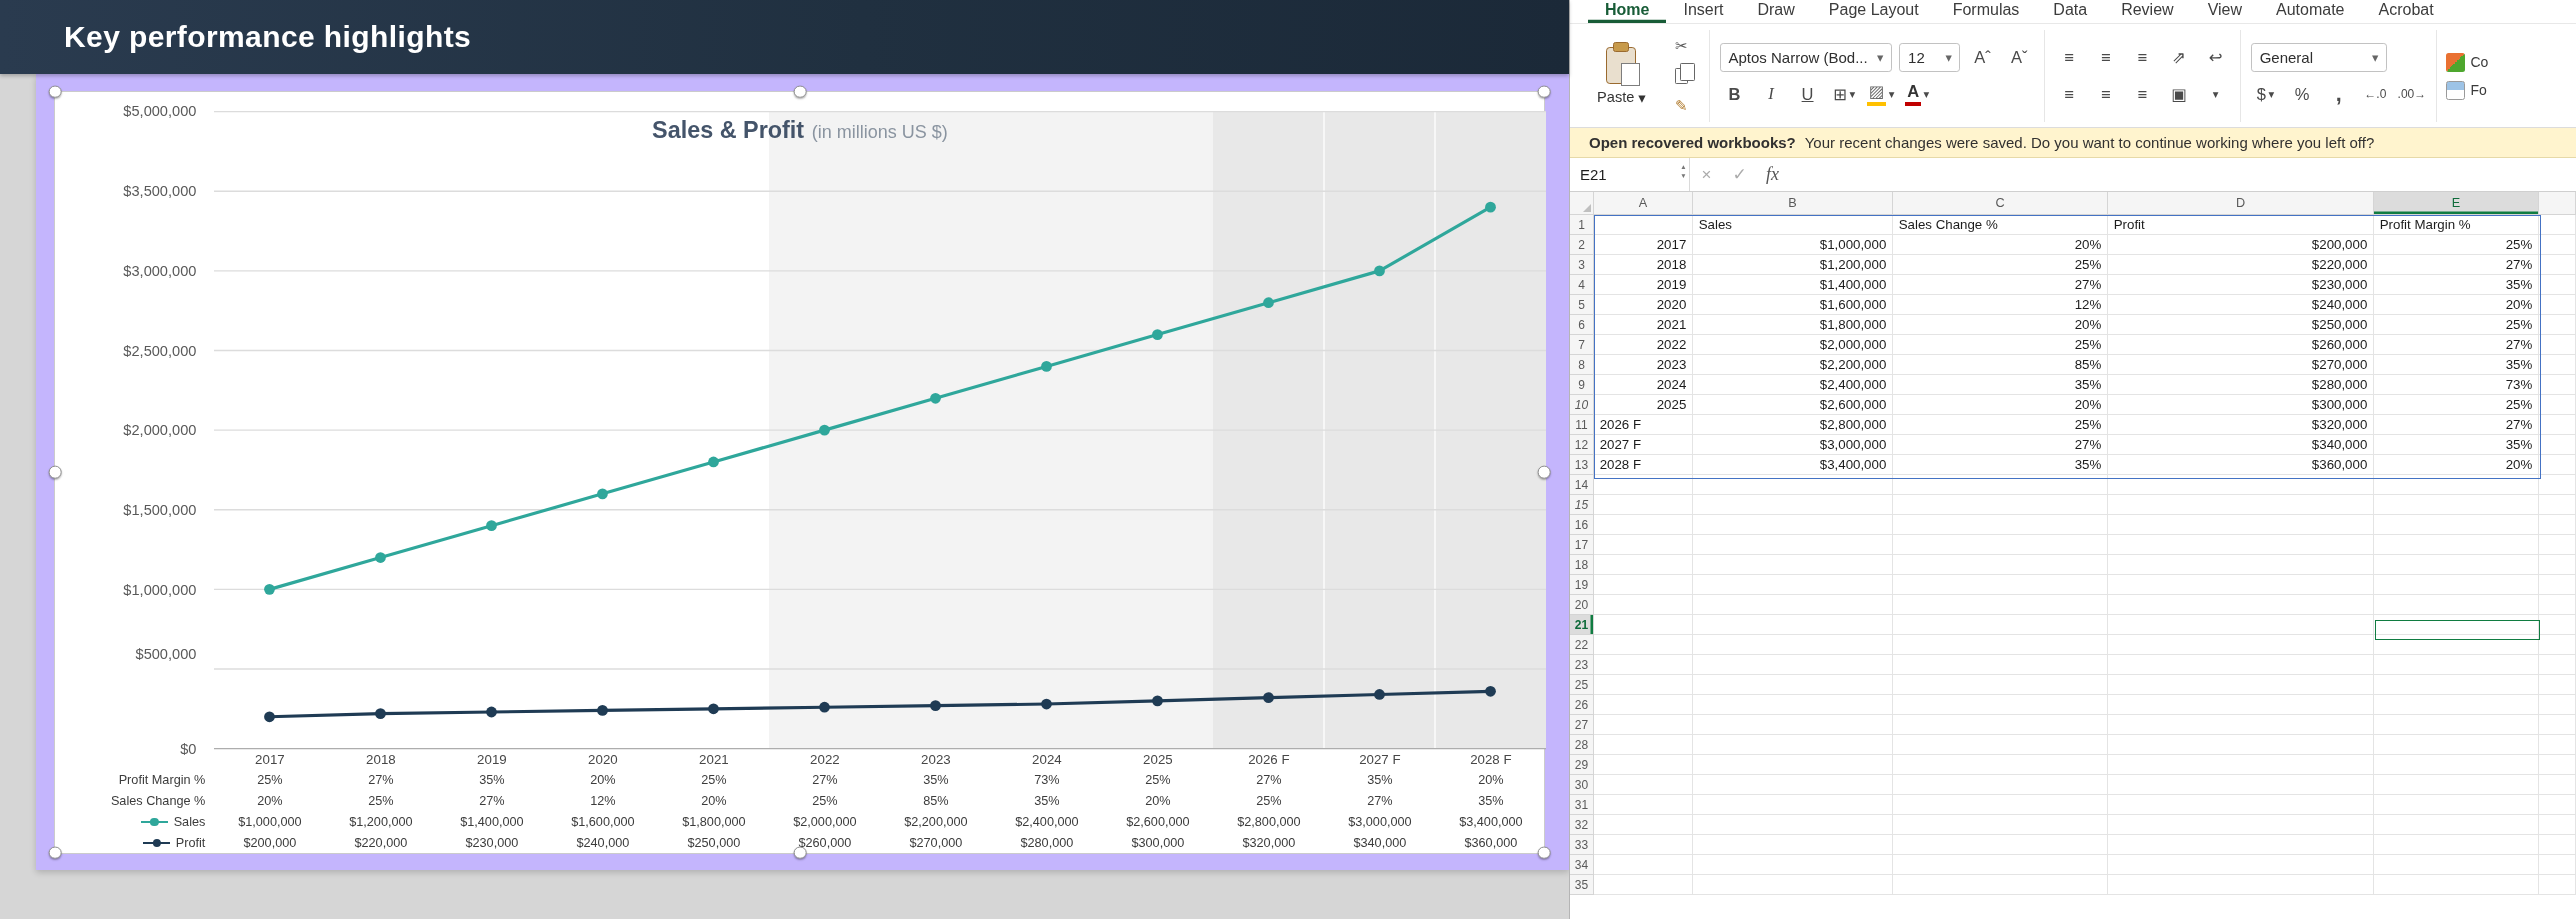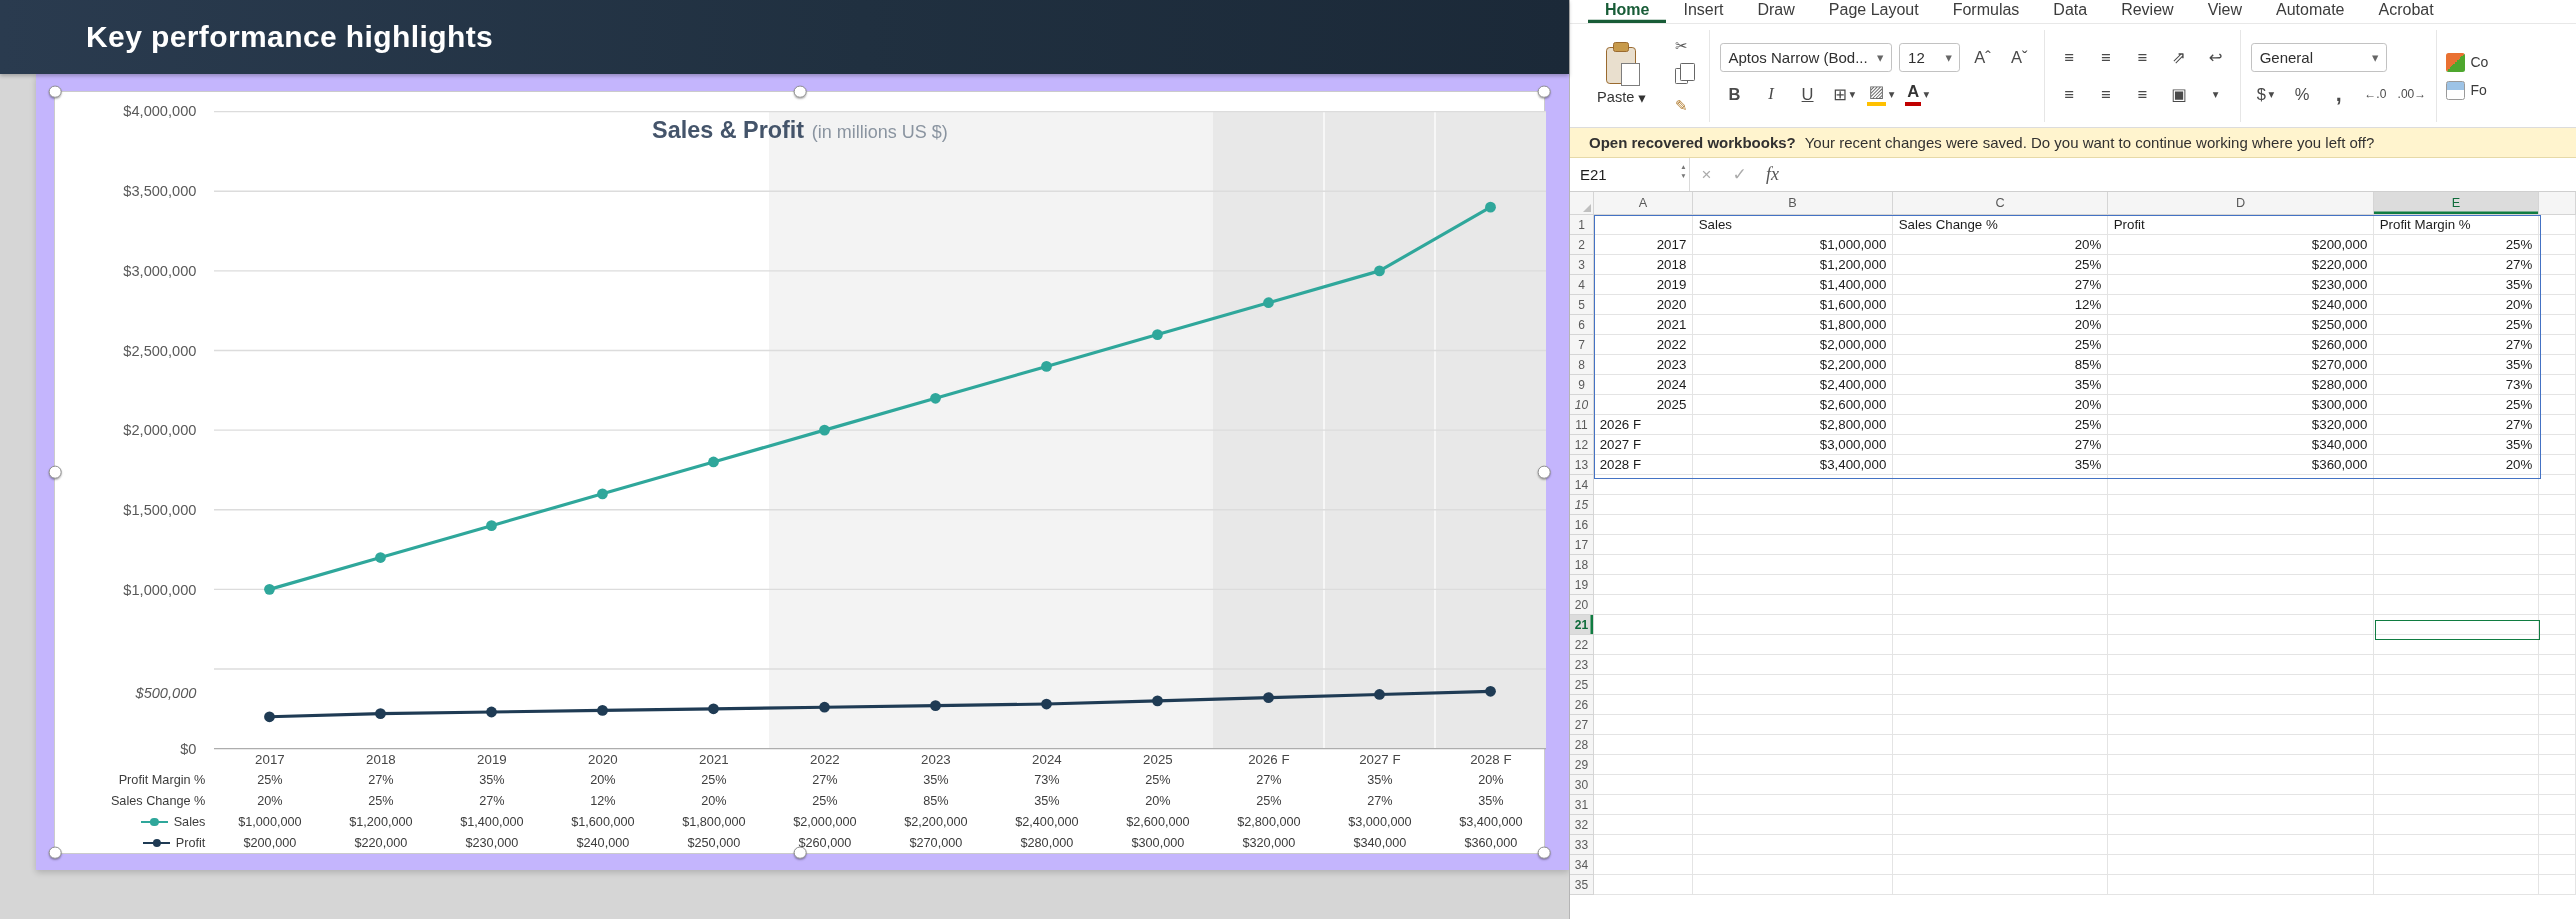--- a/index.html
+++ b/index.html
@@ -4,21 +4,21 @@
 <style>
   *{margin:0;padding:0;box-sizing:border-box}
   html,body{width:2576px;height:920px;overflow:hidden;background:#D6D6D6;
     font-family:"Liberation Sans",sans-serif;}
   .page{position:relative;width:2576px;height:920px}
 
   
   .pp{position:absolute;left:0;top:0;width:1569px;height:920px;background:#D6D6D6}
   .slide-header{position:absolute;left:0;top:0;width:1569px;height:74px;z-index:4;
     background:linear-gradient(90deg,#2A3B4F 0%,#203040 55%,#1B2938 100%);
-    display:flex;align-items:center;padding-left:86px;box-shadow:0 1.9px 3.8px rgba(0,0,0,.25)}
+    display:flex;align-items:center;padding-left:64px;box-shadow:0 1.9px 3.8px rgba(0,0,0,.25)}
   .slide-header .t{color:#FFFFFF;font-size:30px;font-weight:bold;letter-spacing:0.4px}
   .slide{position:absolute;left:36px;top:74px;width:1533px;height:796px;background:#c4b5fd;
     box-shadow:0 2.5px 6.3px rgba(0,0,0,.18)}
   .chart-box{position:absolute;left:18.4px;top:16.5px;width:1491px;height:763px;background:#FFFFFF;
     border:1.3px solid #CBCBCB}
   .chart-title{position:absolute;left:0;top:25px;width:100%;text-align:center;z-index:2;white-space:nowrap}
   .chart-title .main{font-size:23.4px;font-weight:bold;color:#44546A}
   .chart-title .sub{font-size:18px;color:#8A94A0;margin-left:7.6px}
   svg.plot{position:absolute;left:0;top:0;width:1491px;height:763px}
   .ylabels{position:absolute;left:0;top:0;width:1491px;height:763px;pointer-events:none}
@@ -170,28 +170,28 @@
             <circle cx="1740.625" cy="961.55" r="8.5" fill="#1F3B54"></circle>
             <circle cx="1915.875" cy="956.52" r="8.5" fill="#1F3B54"></circle>
             <circle cx="2091.125" cy="951.49" r="8.5" fill="#1F3B54"></circle>
             <circle cx="2266.375" cy="946.46" r="8.5" fill="#1F3B54"></circle>
           </svg>
         <div class="chart-title">
           <span class="main">Sales &amp; Profit</span><span class="sub">(in millions US $)</span>
         </div>
         <div class="ylabels">
             <div class="ytick" style="top: 648px;">$0</div>
-            <div class="ytick" style="top: 592px; font-style: italic;">$500,000</div>
+            <div class="ytick" style="top: 553px;">$500,000</div>
             <div class="ytick" style="top: 489px;">$1,000,000</div>
             <div class="ytick" style="top: 409px;">$1,500,000</div>
             <div class="ytick" style="top: 329px;">$2,000,000</div>
             <div class="ytick" style="top: 250px;">$2,500,000</div>
             <div class="ytick" style="top: 170px;">$3,000,000</div>
             <div class="ytick" style="top: 90px;">$3,500,000</div>
-            <div class="ytick" style="top: 10.8px;">$4,000,000</div>
+            <div class="ytick" style="top: 10.8px;">$5,000,000</div>
           </div>
         <div class="ctable">
             <div class="trow yearsrow" style="grid-template-columns: 159px repeat(12, 111px);">
               <div class="tlabel"></div>
               <div class="tcell">2017</div>
               <div class="tcell">2018</div>
               <div class="tcell">2019</div>
               <div class="tcell">2020</div>
               <div class="tcell">2021</div>
               <div class="tcell">2022</div>

